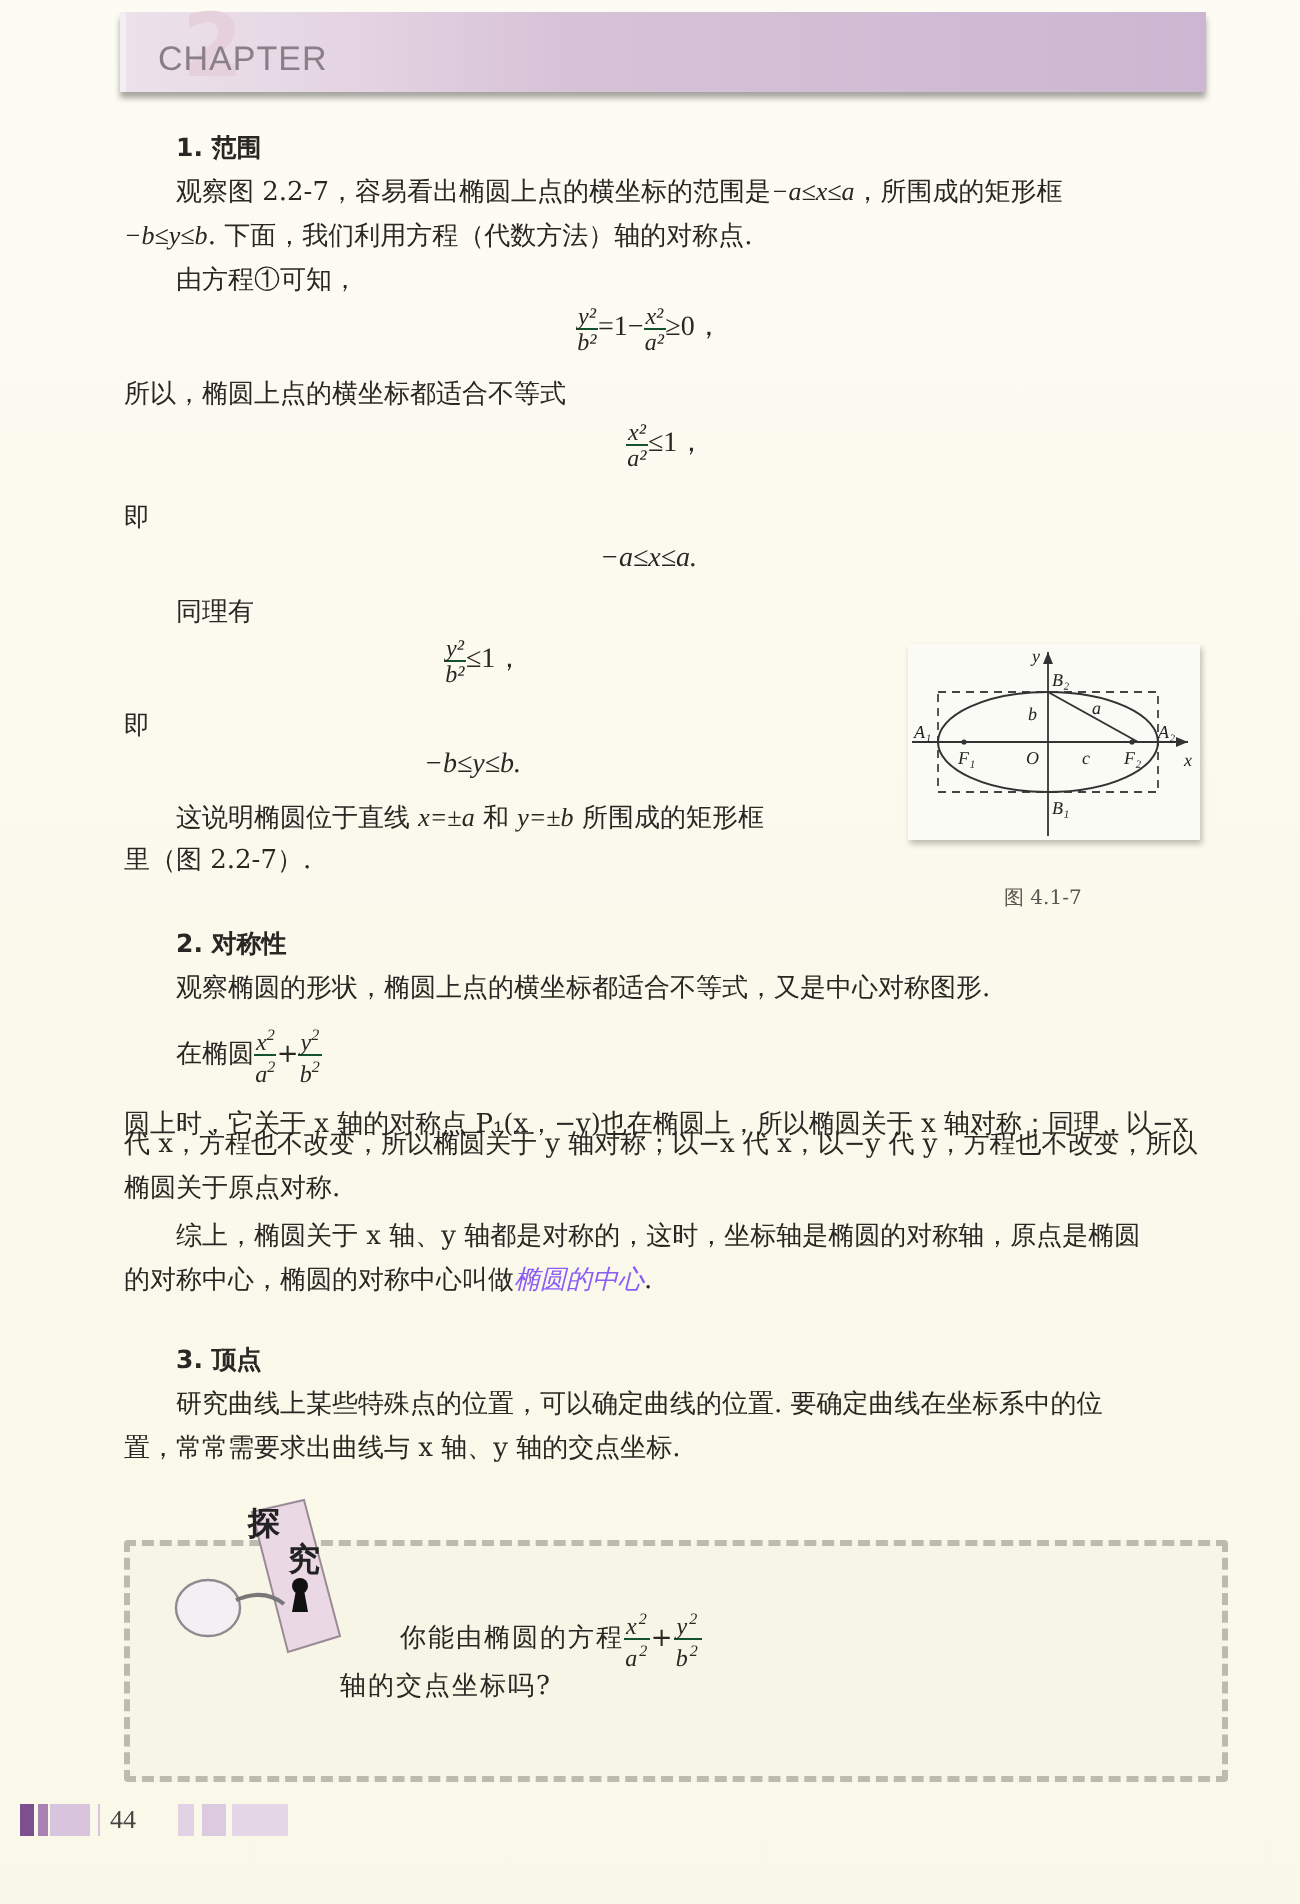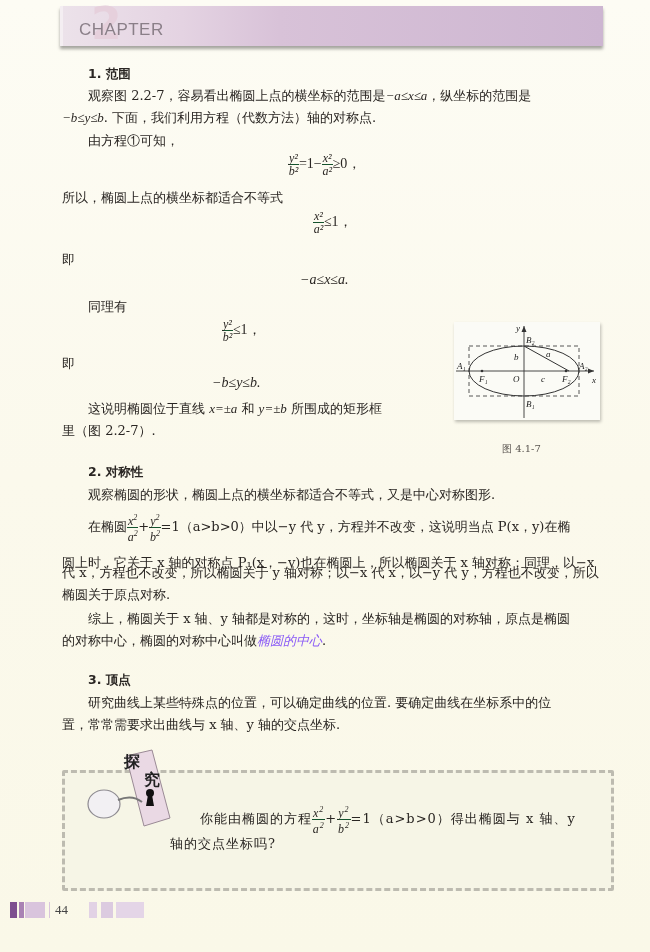--- a/index.html
+++ b/index.html
@@ -70,21 +70,21 @@
 
 <div class="page-bg"></div>
 
 <div class="header">
   <div class="big-num">2</div>
   <div class="chapter">CHAPTER</div>
 </div>
 
 <div class="txt h" style="left:88px;top:64px;">1. 范围</div>
 <div class="txt" style="left:88px;top:86px;">
-  <span>观察图 2.2-7，容易看出椭圆上点的横坐标的范围是</span><span class="m">−a≤x≤a</span><span>，纵坐标的范围是</span>
+  <span>观察图 2.2-7，容易看出椭圆上点的横坐标的范围是</span><span class="m">−a≤x≤a</span><span>，所围成的矩形框</span>
 </div>
 <div class="txt" style="left:62px;top:108px;">
   <span class="m">−b≤y≤b</span><span>. 下面，我们利用方程（代数方法）轴的对称点.</span>
 </div>
 <div class="txt" style="left:88px;top:131px;">由方程①可知，</div>
 
 <div class="formula" style="left:288px;top:152px;">
   <span class="frac"><span class="num">y²</span><span class="den">b²</span></span><span>=1−</span><span class="frac"><span class="num">x²</span><span class="den">a²</span></span><span>≥0，</span>
 </div>
 
@@ -132,21 +132,21 @@
       <text x="60" y="38">b</text>
       <text x="87" y="60">c</text>
     </g>
   </svg>
 </div>
 <div class="fig-caption">图 4.1-7</div>
 
 <div class="txt h" style="left:88px;top:462px;">2. 对称性</div>
 <div class="txt" style="left:88px;top:485px;">观察椭圆的形状，椭圆上点的横坐标都适合不等式，又是中心对称图形.</div>
 <div class="txt" style="left:88px;top:512px;">
-  <span>在椭圆</span><span class="frac"><span class="num">x<sup>2</sup></span><span class="den">a<sup>2</sup></span></span>+<span class="frac"><span class="num">y<sup>2</sup></span><span class="den">b<sup>2</sup></span></span><span>=1（a&gt;b&gt;0）中以−y 代 y，方程并不改变，这说明当点 P(x，y)在椭</span>
+  <span>在椭圆</span><span class="frac"><span class="num">x<sup>2</sup></span><span class="den">a<sup>2</sup></span></span>+<span class="frac"><span class="num">y<sup>2</sup></span><span class="den">b<sup>2</sup></span></span>
 </div>
 <div class="txt" style="left:62px;top:553px;">圆上时，它关于 x 轴的对称点 P₁(x，−y)也在椭圆上，所以椭圆关于 x 轴对称；同理，以−x</div>
 <div class="txt" style="left:62px;top:563px;">代 x，方程也不改变，所以椭圆关于 y 轴对称；以−x 代 x，以−y 代 y，方程也不改变，所以</div>
 <div class="txt" style="left:62px;top:585px;">椭圆关于原点对称.</div>
 <div class="txt" style="left:88px;top:609px;">综上，椭圆关于 x 轴、y 轴都是对称的，这时，坐标轴是椭圆的对称轴，原点是椭圆</div>
 <div class="txt" style="left:62px;top:631px;">
   <span>的对称中心，椭圆的对称中心叫做</span><span class="purple">椭圆的中心</span><span>.</span>
 </div>
 
 <div class="txt h" style="left:88px;top:670px;">3. 顶点</div>
@@ -159,21 +159,21 @@
     <polygon points="44,8 70,2 88,70 62,78" fill="#ead9e4" stroke="#9a8a95" stroke-width="1"></polygon>
     <ellipse cx="22" cy="56" rx="16" ry="14" fill="#f2f0f3" stroke="#8d8a90" stroke-width="1.2"></ellipse>
     <path d="M36 52 Q50 46 60 54" fill="none" stroke="#777" stroke-width="2"></path>
     <circle cx="68" cy="45" r="4" fill="#111"></circle>
     <polygon points="66,47 70,47 72,58 64,58" fill="#111"></polygon>
   </svg>
   <span class="explore-badge" style="left:42px;top:4px;">探</span>
   <span class="explore-badge" style="left:62px;top:22px;">究</span>
 </div>
 <div class="txt" style="left:200px;top:804px;letter-spacing:1px;">
-  <span>你能由椭圆的方程</span><span class="frac"><span class="num">x<sup>2</sup></span><span class="den">a<sup>2</sup></span></span>+<span class="frac"><span class="num">y<sup>2</sup></span><span class="den">b<sup>2</sup></span></span><span>=1（a&gt;b&gt;0）得出椭圆与 x 轴、y</span>
+  <span>你能由椭圆的方程</span><span class="frac"><span class="num">x<sup>2</sup></span><span class="den">a<sup>2</sup></span></span>+<span class="frac"><span class="num">y<sup>2</sup></span><span class="den">b<sup>2</sup></span></span>
 </div>
 <div class="txt" style="left:170px;top:834px;letter-spacing:1px;">轴的交点坐标吗?</div>
 
 <div class="footer">
   <div class="blk" style="left:0;width:7px;background:#7e4f8f;"></div>
   <div class="blk" style="left:9px;width:5px;background:#a982b4;"></div>
   <div class="blk" style="left:15px;width:20px;background:#d9c4dd;"></div>
   <div class="blk" style="left:39px;width:1px;background:#d9c4dd;"></div>
   <div class="pagenum">44</div>
   <div class="blk" style="left:79px;width:8px;background:#e2d2e5;"></div>

